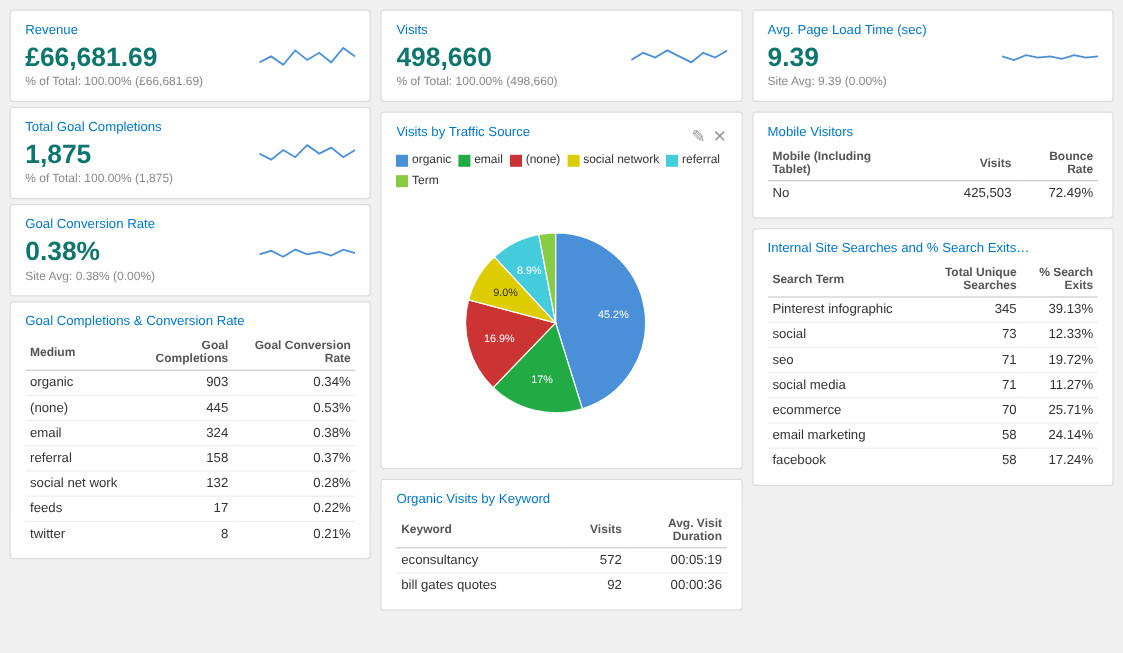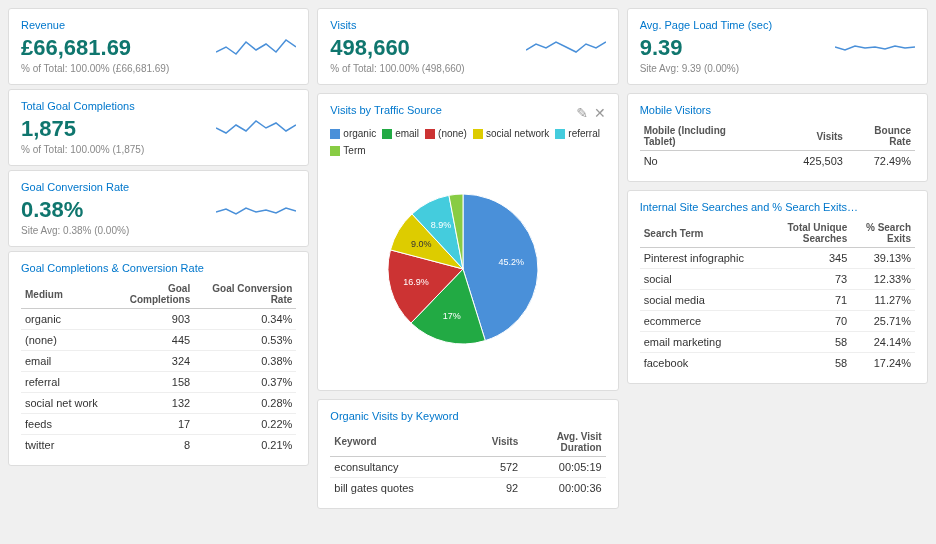--- a/index.html
+++ b/index.html
@@ -375,20 +375,25 @@
               <td>Pinterest infographic</td>
               <td>345</td>
               <td>39.13%</td>
             </tr>
             <tr>
               <td>social</td>
               <td>73</td>
               <td>12.33%</td>
             </tr>
             <tr>
+              <td>seo</td>
+              <td>71</td>
+              <td>19.72%</td>
+            </tr>
+            <tr>
               <td>social media</td>
               <td>71</td>
               <td>11.27%</td>
             </tr>
             <tr>
               <td>ecommerce</td>
               <td>70</td>
               <td>25.71%</td>
             </tr>
             <tr>

